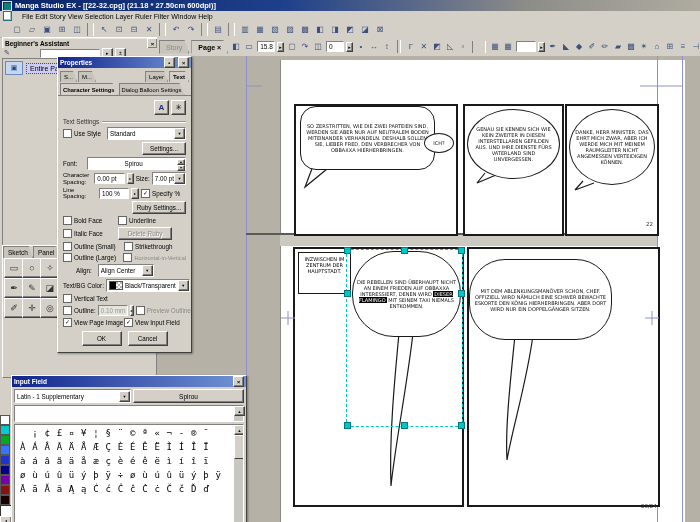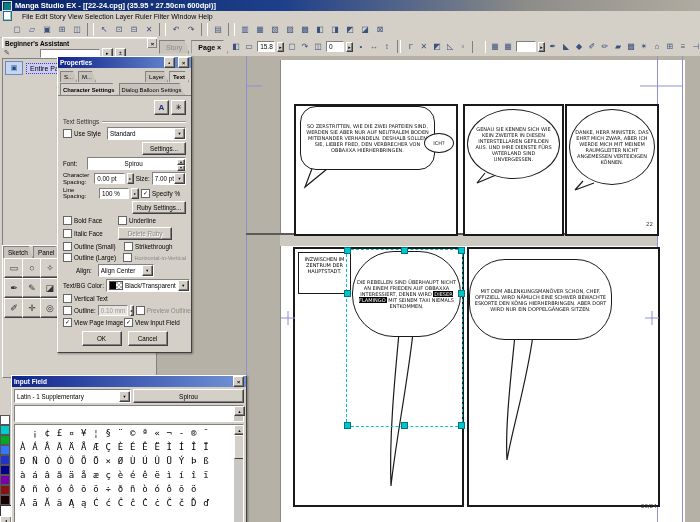--- a/index.html
+++ b/index.html
@@ -114,21 +114,21 @@
   #char-rows{position:absolute;left:0;top:1px;right:9px;}
   .char-row{height:14px;line-height:14px;font-family:"DejaVu Sans Mono",monospace;font-size:9px;letter-spacing:6.8px;padding-left:5px;white-space:pre;color:#000;}
 </style>
 </head>
 <body>
 
 <div id="root" data-name="application-window">
 
   <div id="titlebar" class="abs" data-name="window-titlebar">
     <span class="appicon" data-name="app-icon"></span>
-    <span data-name="window-title">Manga Studio EX - [[22-24.cpg] (35.95 * 27.50cm 600dpi)]</span>
+    <span data-name="window-title">Manga Studio EX - [[22-32.cpg] (21.18 * 27.50cm 600dpi)]</span>
   </div>
 
   <div id="menubar" class="abs" data-name="menubar">
     <span class="docicon" data-name="document-icon"></span>
     <span><span class="menu-item" data-name="menu-file">File</span><span class="menu-item" data-name="menu-edit">Edit</span><span class="menu-item" data-name="menu-story">Story</span><span class="menu-item" data-name="menu-view">View</span><span class="menu-item" data-name="menu-selection">Selection</span><span class="menu-item" data-name="menu-layer">Layer</span><span class="menu-item" data-name="menu-ruler">Ruler</span><span class="menu-item" data-name="menu-filter">Filter</span><span class="menu-item" data-name="menu-window">Window</span><span class="menu-item" data-name="menu-help">Help</span></span>
   </div>
 
   <div id="toolbar1" class="abs" data-name="main-toolbar">
     <span style="display:flex;align-items:center;gap:1px;">
         <span class="tbi" data-name="new-page-icon">▢</span>
@@ -474,23 +474,22 @@
       </div>
       <div id="if-preview" class="inset" data-name="text-preview-area">
         <span class="vsb" data-name="preview-scrollbar">
             <span class="sbbtn btn" data-name="scroll-up-icon">▲</span>
           </span>
       </div>
       <div id="if-grid" class="inset" data-name="character-grid">
         <div id="char-rows">
             <div class="char-row" data-name="char-row"> ¡¢£¤¥¦§¨©ª«¬-®¯</div>
             <div class="char-row" data-name="char-row">ÀÁÂÃÄÅÆÇÈÉÊËÌÍÎÏ</div>
-            <div class="char-row" data-name="char-row">ÐÑÒÓÔÕÖ×ØÙÚÛÜÝÞß</div>
             <div class="char-row" data-name="char-row">àáâãäåæçèéêëìíîï</div>
-            <div class="char-row" data-name="char-row">ðñòóôõö÷ðñòóôõö</div>
+            <div class="char-row" data-name="char-row">øùúûüýþÿ÷øùúûüýþÿ</div>
             <div class="char-row" data-name="char-row">ĀāĂăĄąĆćĈĉĊċČčĎď</div>
           </div>
         <span class="vsb" data-name="grid-scrollbar">
           <span class="sbbtn btn" data-name="scroll-up-icon">▲</span>
           <span class="sbthumb" style="display:block;" data-name="scrollbar-thumb"></span>
         </span>
       </div>
     </div>
   </div>
 

